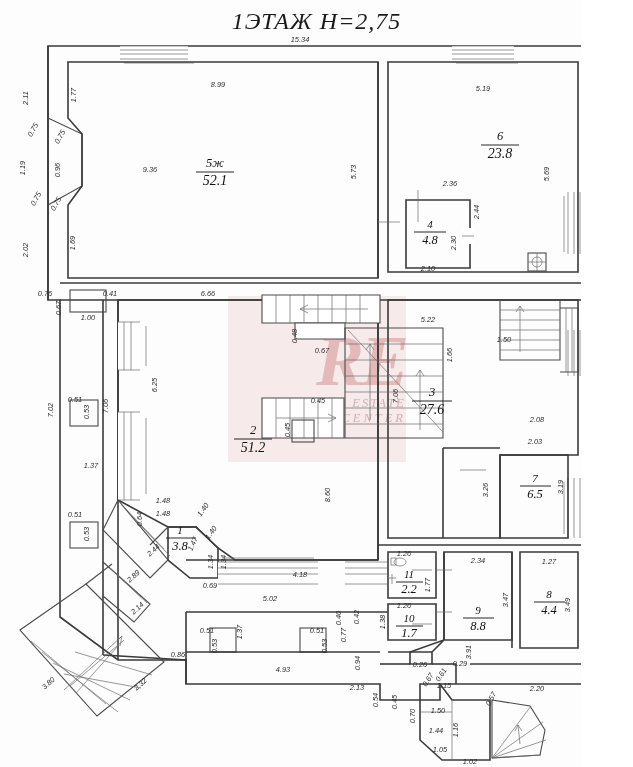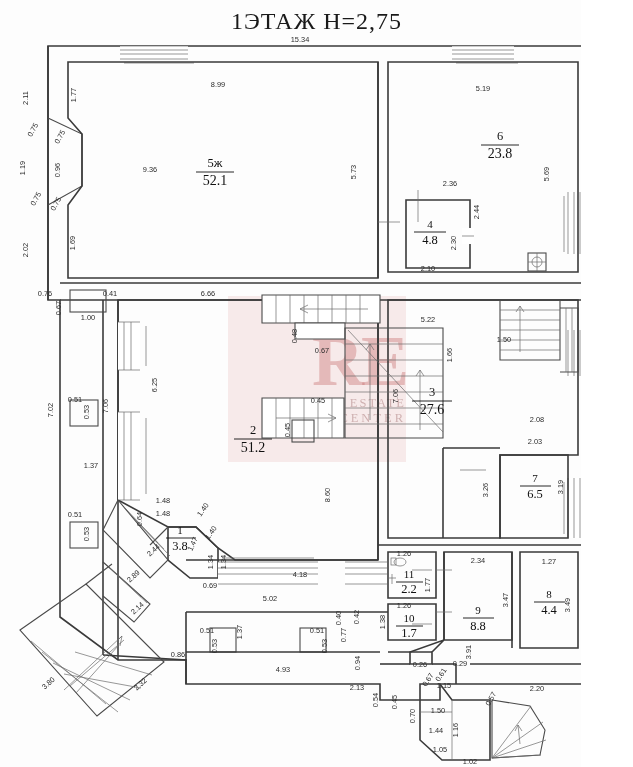--- a/index.html
+++ b/index.html
@@ -1,17 +1,17 @@
 <!DOCTYPE html>
 <html><head>
 <meta charset="utf-8">
 <style>
   html,body{margin:0;padding:0;background:#ffffff;}
   body{font-family:"Liberation Serif",serif;}
-  #page{position:relative;width:581px;height:767px;background:#fdfdfd;overflow:hidden;}
+  #page{position:relative;width:581px;height:767px;background:#fdfdfd;overflow:hidden;font-style:italic;}
   #title{position:absolute;left:0;top:8px;width:633px;text-align:center;
          font-family:"Liberation Serif",serif;font-size:24px;letter-spacing:1px;color:#1a1a1a;}
   svg#plan{position:absolute;left:0;top:0;width:633px;height:767px;}
   .wall{fill:none;stroke:#3a3a3a;stroke-width:1.6;}
   .wall-thin{fill:none;stroke:#4a4a4a;stroke-width:1.1;}
   .hair{fill:none;stroke:#6b6b6b;stroke-width:0.7;}
   .fillw{fill:#ffffff;}
   .dim{font-family:"Liberation Sans",sans-serif;font-size:7.4px;fill:#2b2b2b;}
   .dimv{font-family:"Liberation Sans",sans-serif;font-size:7.4px;fill:#2b2b2b;}
   .rnum{font-family:"Liberation Serif",serif;font-size:11px;fill:#111;text-anchor:middle;}

